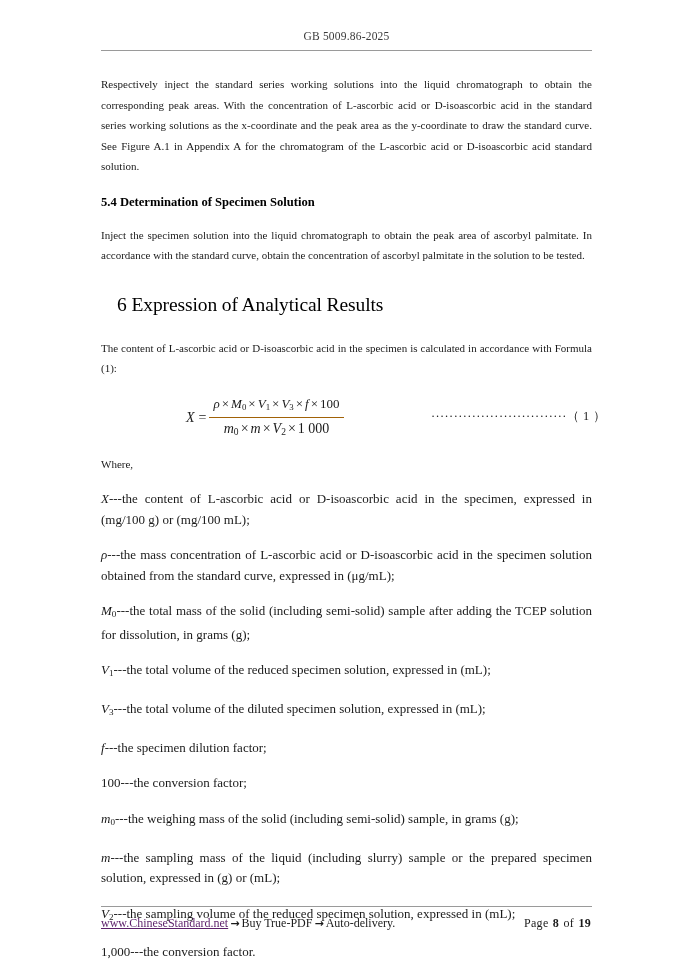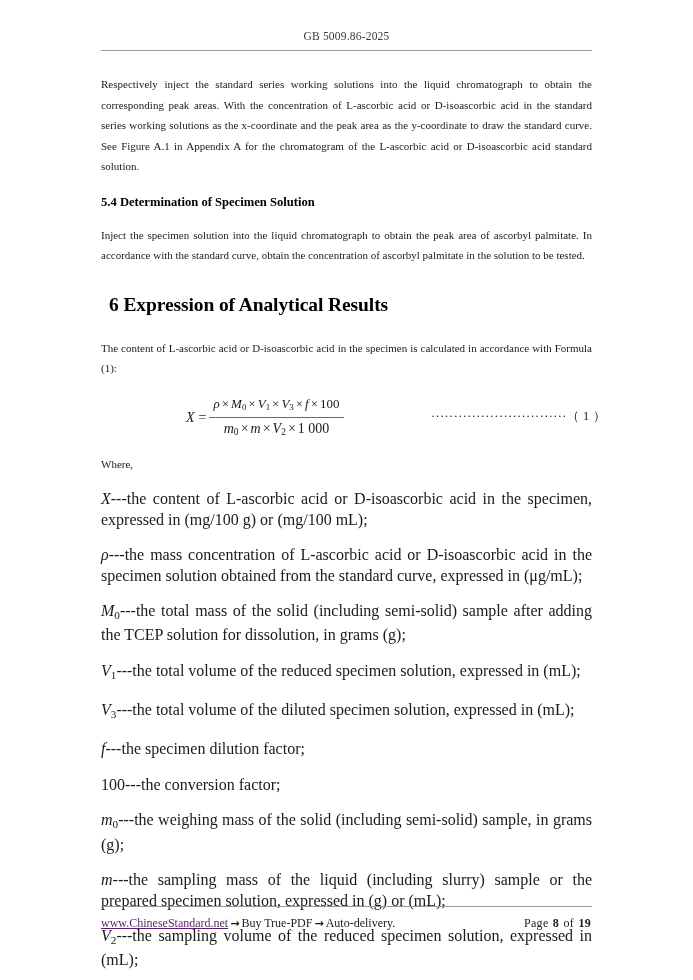--- a/index.html
+++ b/index.html
@@ -71,23 +71,23 @@
 
   h3.sub-heading {
     margin: 16px 0 14px 0;
     font-size: 12.6px;
     font-weight: bold;
     line-height: 18px;
     color: #000;
   }
 
   h2.section-heading {
-    margin: 26px 0 20px 8px;
+    margin: 26px 0 20px 16px;
     font-size: 19.5px;
-    font-weight: bold;
+    font-weight: normal;
     line-height: 26px;
     color: #000;
     letter-spacing: -0.1px;
   }
 
   
   .formula-row {
     margin: 10px 0 14px 0;
     position: relative;
     height: 46px;
@@ -147,21 +147,21 @@
     top: 14px;
     font-size: 12.4px;
     white-space: nowrap;
     color: #1a1a1a;
     letter-spacing: 0.4px;
   }
 
   
   p.defn {
     margin: 0 0 15px 0;
-    font-size: 16px;
+    font-size: 13px;
     line-height: 20.5px;
     text-align: justify;
     text-align-last: left;
     color: #1a1a1a;
   }
   p.defn .sym {
     font-style: italic;
   }
   p.defn .sym sub {
     font-style: normal;

